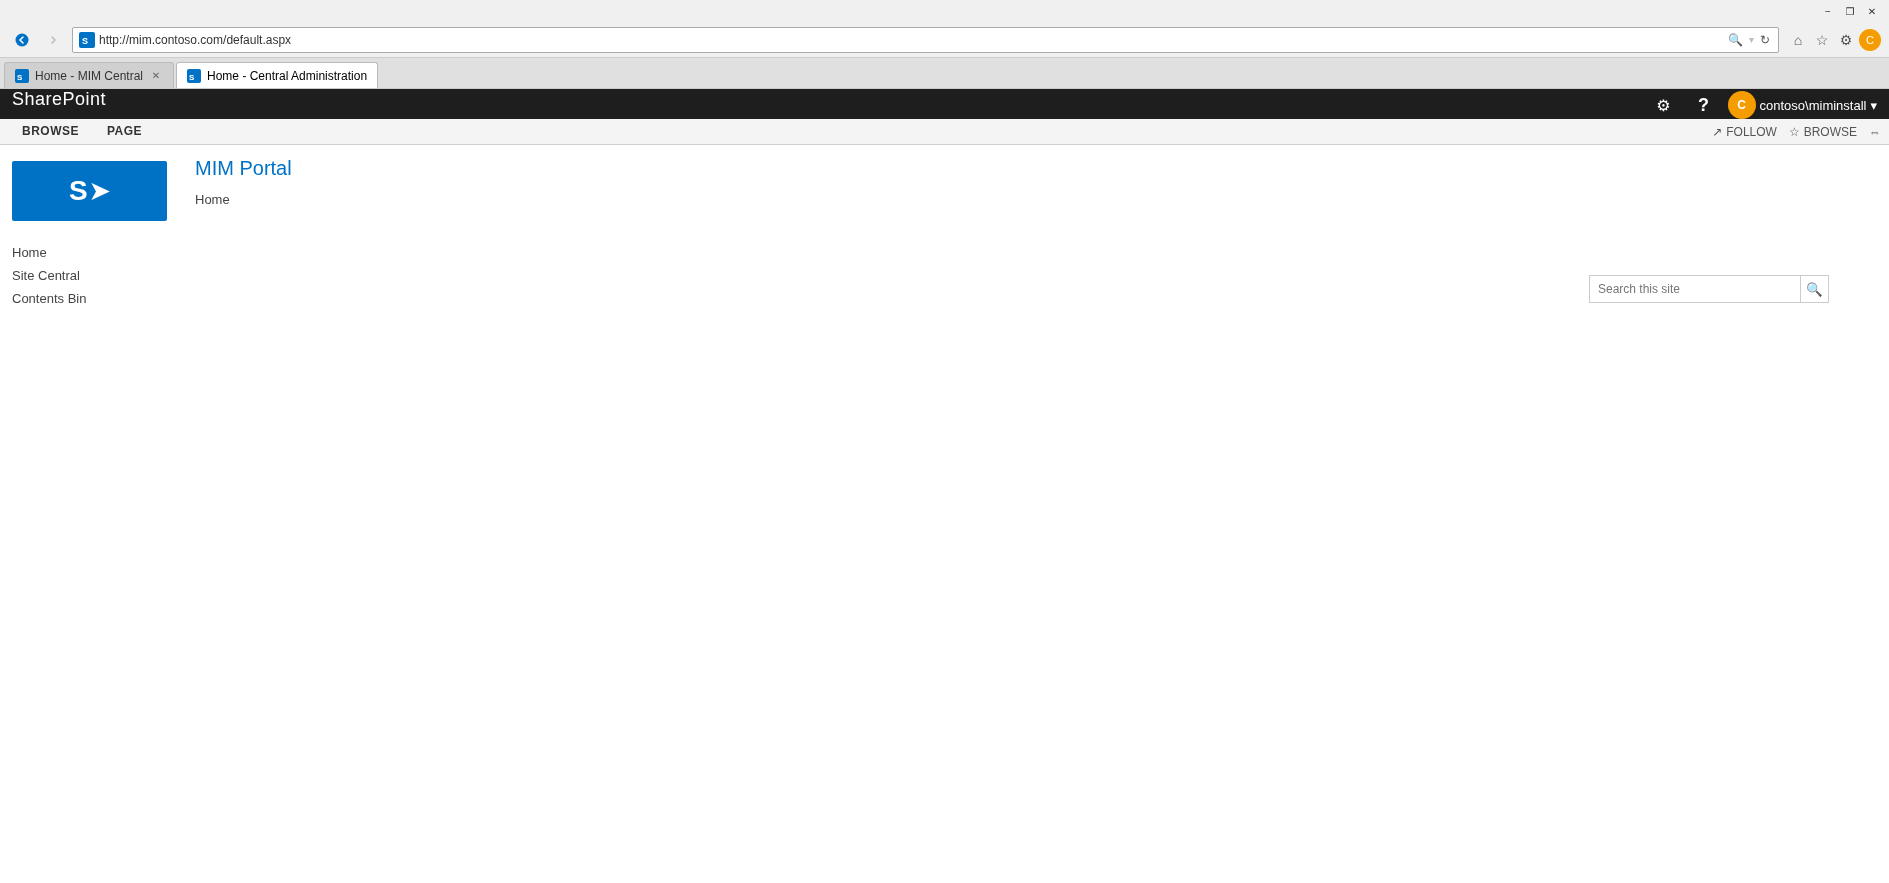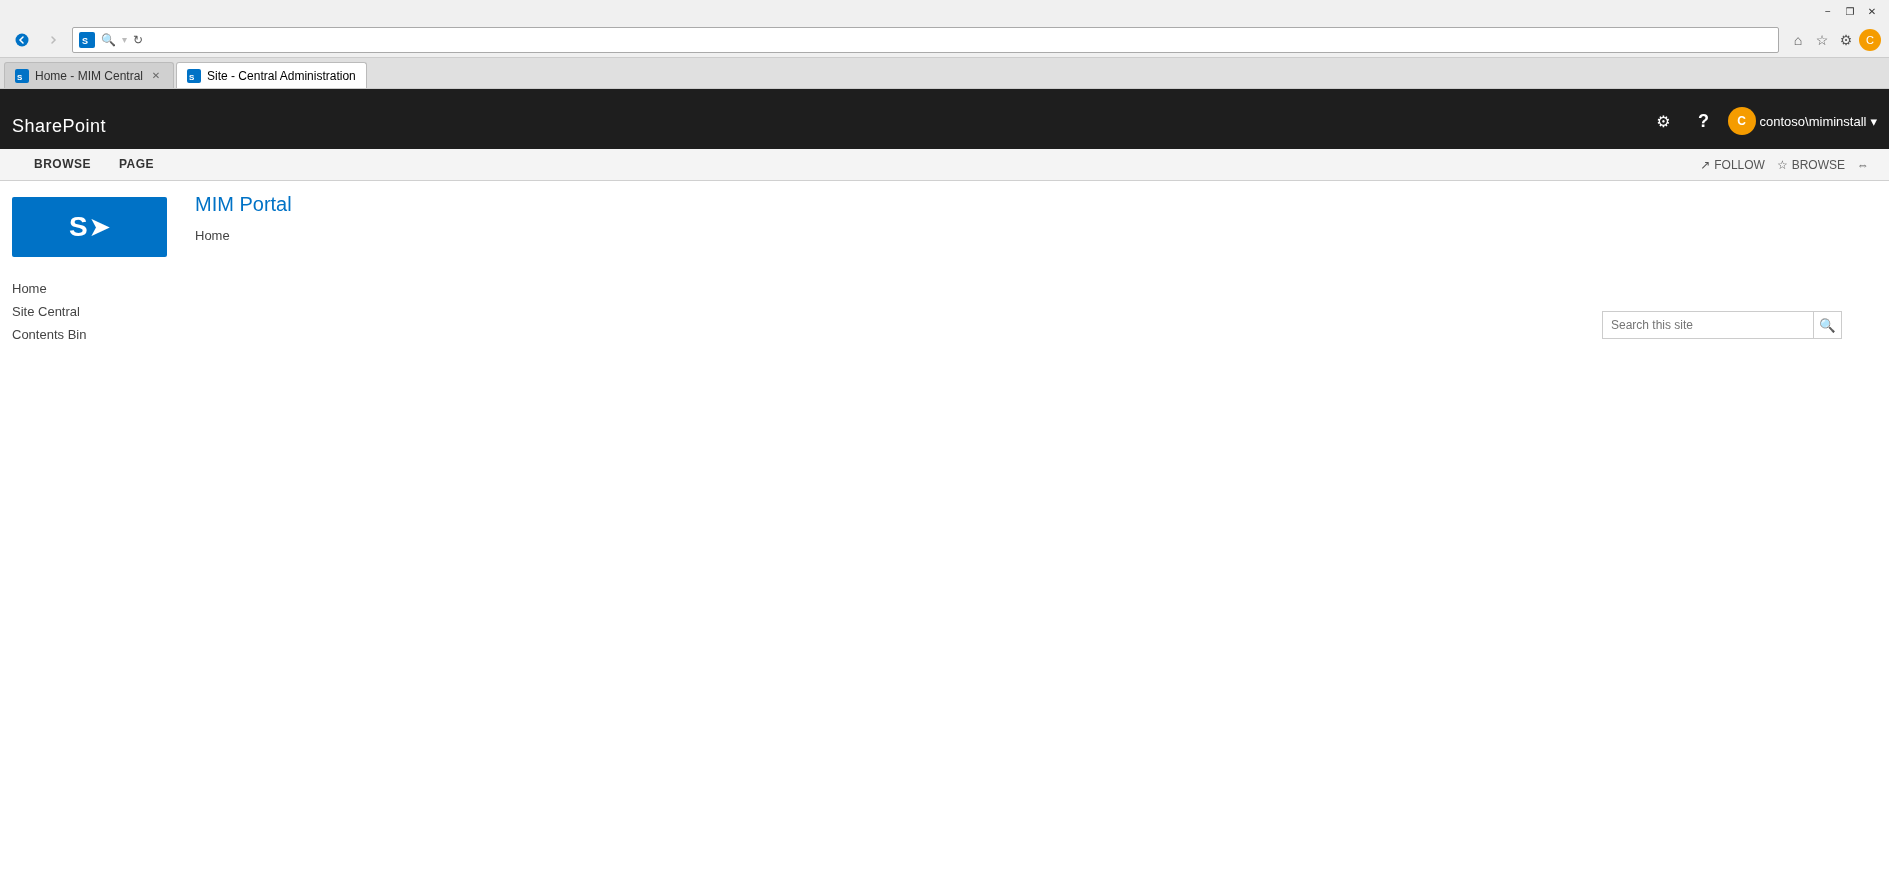--- a/index.html
+++ b/index.html
@@ -171,24 +171,24 @@
       align-items: center;
       justify-content: center;
       font-size: 10px;
       border-radius: 2px;
       color: #666;
     }
 
     
     .sp-topbar {
       background: #1e1e1e;
-      height: 60px;
-      display: flex;
-      align-items: flex-end;
-      padding: 12px 12px;
+      height: 30px;
+      display: flex;
+      align-items: flex-start;
+      padding: 0 12px;
       justify-content: space-between;
     }
     .sp-logo {
       color: #fff;
       font-size: 18px;
       font-weight: 300;
       letter-spacing: 0.5px;
     }
     .sp-topbar-right {
       display: flex;
@@ -224,24 +224,24 @@
       justify-content: center;
       color: #fff;
       font-size: 12px;
       font-weight: bold;
     }
 
     
     .ribbon {
       background: #f4f4f4;
       border-bottom: 1px solid #d0d0d0;
-      height: 32px;
-      display: flex;
-      align-items: center;
-      padding: 0 20px;
+      height: 26px;
+      display: flex;
+      align-items: center;
+      padding: 0 8px;
       justify-content: space-between;
     }
     .ribbon-tabs {
       display: flex;
       gap: 0;
     }
     .ribbon-tab {
       padding: 0 14px;
       height: 32px;
       display: flex;
@@ -337,21 +337,21 @@
       gap: 6px;
       font-size: 13px;
       color: #444;
       margin-top: 12px;
     }
 
     
     .search-area {
       position: absolute;
       top: 130px;
-      right: 47px;
+      right: 60px;
     }
     .search-box {
       display: flex;
       align-items: center;
       border: 1px solid #ccc;
       background: #fff;
       height: 28px;
       width: 240px;
     }
     .search-input {
@@ -398,20 +398,21 @@
       <svg width="14" height="14" viewBox="0 0 14 14">
         <path d="M5 4L8 7L5 10" stroke="#bbb" stroke-width="1.5" fill="none" stroke-linecap="round"></path>
       </svg>
     </button>
     <div class="address-bar">
       <div class="address-favicon">
         <svg width="12" height="12" viewBox="0 0 12 12">
           <text x="1" y="10" font-size="9" fill="white" font-weight="bold">S</text>
         </svg>
       </div>
+      <span class="address-text">http://mim.contoso.com/default.aspx</span>
       <button class="address-search-btn">🔍</button>
       <span style="color:#bbb;font-size:10px;">▾</span>
       <button class="address-refresh-btn">↻</button>
     </div>
     <div class="nav-right-icons">
       <button class="nav-icon-btn">⌂</button>
       <button class="nav-icon-btn">☆</button>
       <button class="nav-icon-btn">⚙</button>
       <button class="nav-icon-btn" style="background:#f59c00;border-radius:50%;width:22px;height:22px;font-size:11px;color:white;">C</button>
     </div>
@@ -426,21 +427,21 @@
       </div>
       <span>Home - MIM Central</span>
       <span class="tab-close">✕</span>
     </div>
     <div class="tab active">
       <div class="tab-favicon">
         <svg width="10" height="10" viewBox="0 0 10 10">
             <text x="0" y="9" font-size="8" fill="white" font-weight="bold">S</text>
           </svg>
       </div>
-      <span>Site - Central Administration</span>
+      <span>Home - Central Administration</span>
     </div>
   </div>
 </div>
 
 <div class="sp-topbar">
   <span class="sp-logo">SharePoint</span>
   <div class="sp-topbar-right">
     <div class="sp-topbar-icon">⚙</div>
     <div class="sp-topbar-icon" style="font-size:18px;font-weight:bold;">?</div>
     <div class="sp-user">

